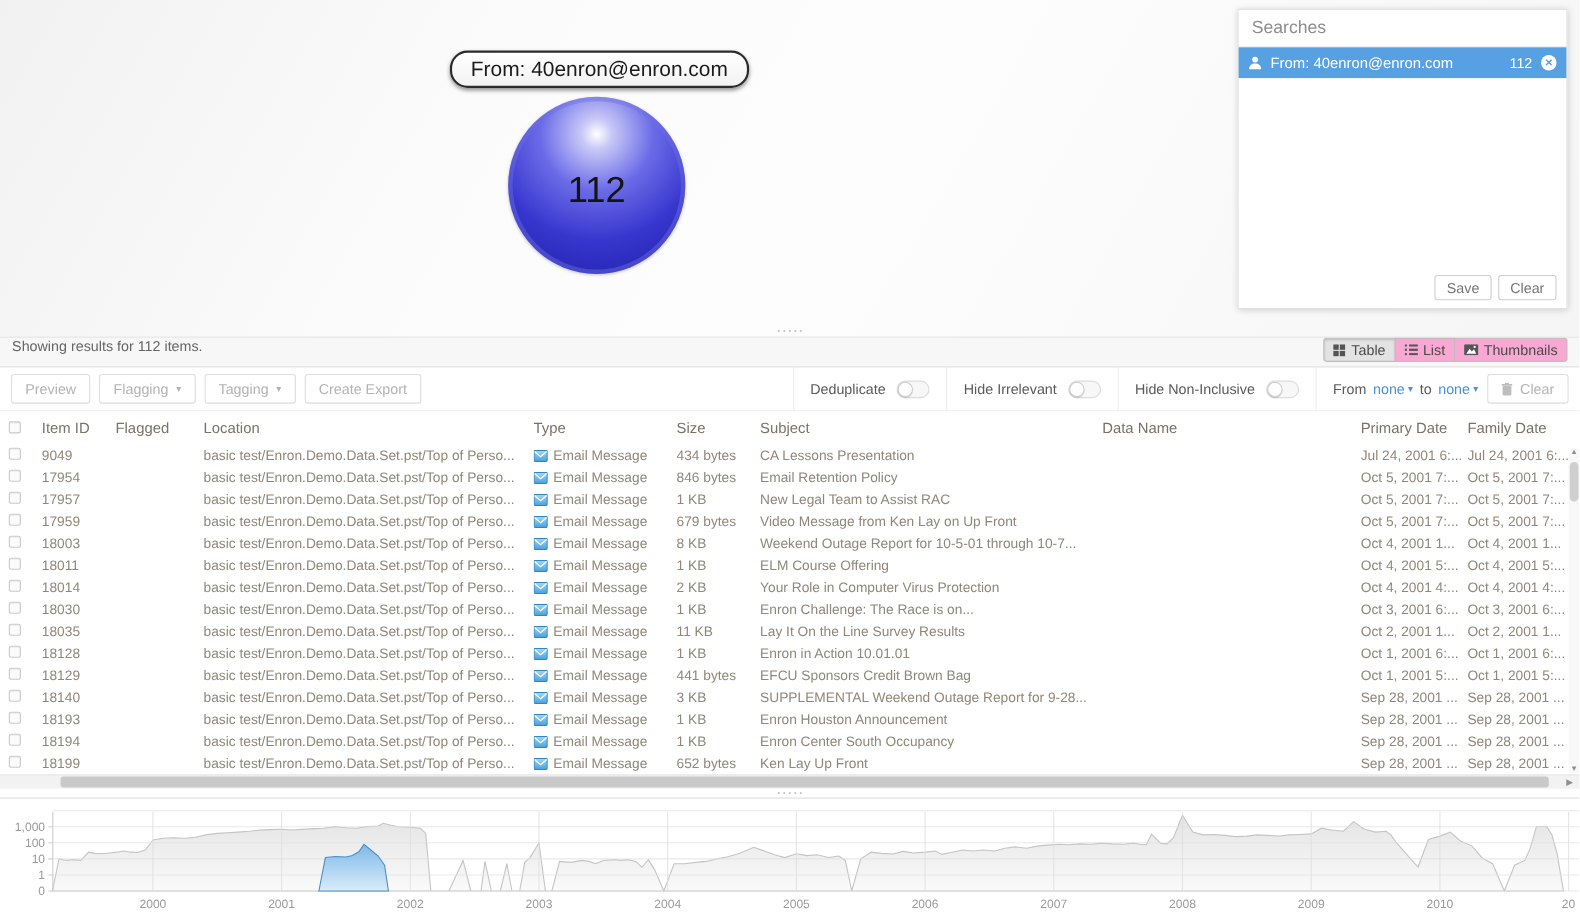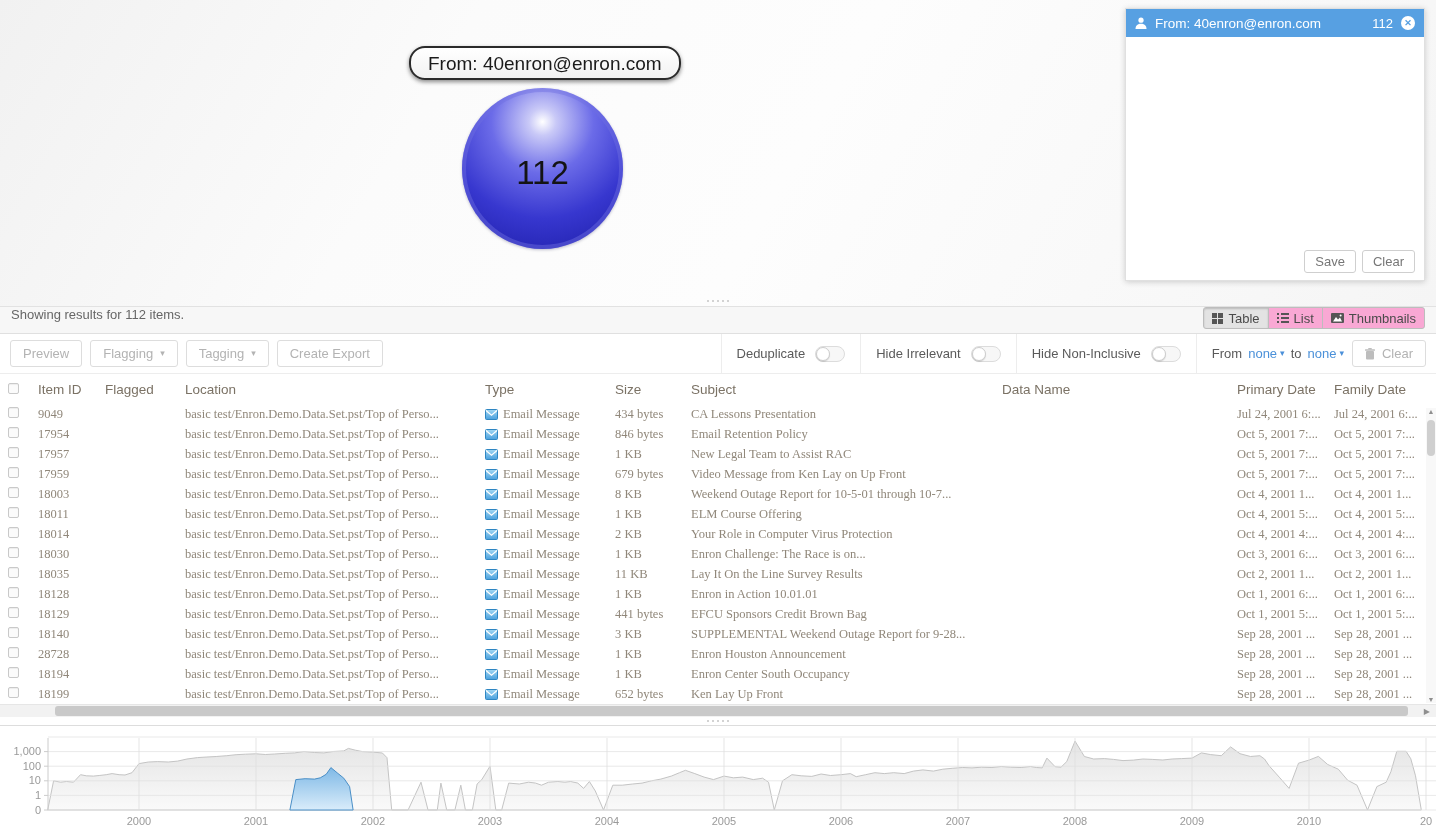--- a/index.html
+++ b/index.html
@@ -113,21 +113,21 @@
   :root { --cols: 30px 67px 80px 300px 130px 76px 311px 235px 97px minmax(0,1fr); }
   .thead {
     display: grid; grid-template-columns: var(--cols);
     height: 30px; align-items: center; padding-left: 8px;
     font-size: 13.5px; color: #7b7265; background: #fff;
   }
   .tbody { height: 300px; overflow: hidden; position: relative; }
   .trow {
     display: grid; grid-template-columns: var(--cols);
     height: 20px; align-items: center; padding-left: 8px;
-    font-size: 12.5px; color: #90877a; cursor: default; font-family: Liberation Serif, serif;
+    font-size: 12.5px; color: #90877a; cursor: default;
   }
   .cell { overflow: hidden; white-space: nowrap; padding-right: 6px; }
   .cb {
     width: 11px; height: 11px; border: 1px solid #c9c9c9; border-radius: 2px;
     background: #fbfbfb; box-shadow: inset 0 1px 1px rgba(0,0,0,0.06); display: inline-block;
   }
   .typecell { display: flex; align-items: center; gap: 5px; overflow: hidden; white-space: nowrap; }
   
   .vscroll {
     position: absolute; right: 0; top: 34px; bottom: 14px; width: 10px;
@@ -158,20 +158,21 @@
   </defs>
 </svg>
 
 <div class="top">
   <div class="tooltip">From: 40enron@enron.com</div>
   <div class="bubble">
     <span>112</span>
   </div>
 
   <div class="searches">
+    <div class="searches-title">Searches</div>
     <div class="search-item">
       <span style="display:flex">
         <svg width="12" height="13" viewBox="0 0 12 13" fill="#ffffff">
             <circle cx="6" cy="3.2" r="2.6"></circle>
             <path d="M0.5 12 C0.5 8.4 3 6.8 6 6.8 C9 6.8 11.5 8.4 11.5 12 Z"></path>
           </svg>
       </span>
       <span class="slabel">From: 40enron@enron.com</span>
       <span class="scount">112</span>
       <span class="sclose">✕</span>
@@ -540,21 +541,21 @@
           <span>Email Message</span>
         </span>
     <span class="cell">3 KB</span>
     <span class="cell">SUPPLEMENTAL Weekend Outage Report for 9-28...</span>
     <span class="cell"></span>
     <span class="cell">Sep 28, 2001 ...</span>
     <span class="cell">Sep 28, 2001 ...</span>
   </div>
   <div class="trow">
     <span><span class="cb"></span></span>
-    <span class="cell">28728</span>
+    <span class="cell">18193</span>
     <span class="cell"></span>
     <span class="cell">basic test/Enron.Demo.Data.Set.pst/Top of Perso...</span>
     <span class="typecell">
           <span style="display:flex">
             <svg width="13" height="11" viewBox="0 0 13 11">
               <rect x="0.5" y="0.5" width="12" height="10" rx="1" fill="url(#envg)" stroke="#2f86c2"></rect>
               <path d="M1 1.5 L6.5 6.2 L12 1.5" fill="none" stroke="#ffffff" stroke-width="1.2"></path>
             </svg>
           </span>
           <span>Email Message</span>

